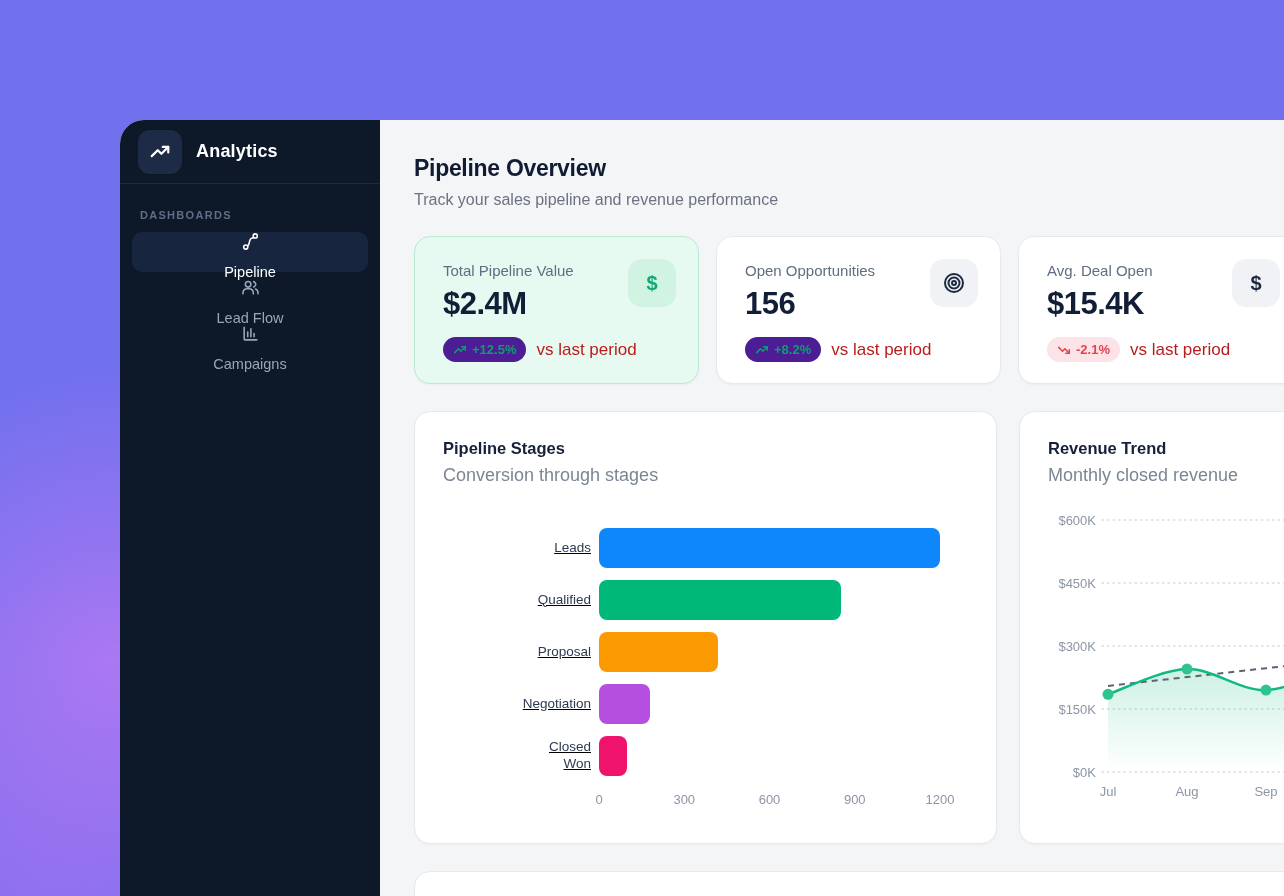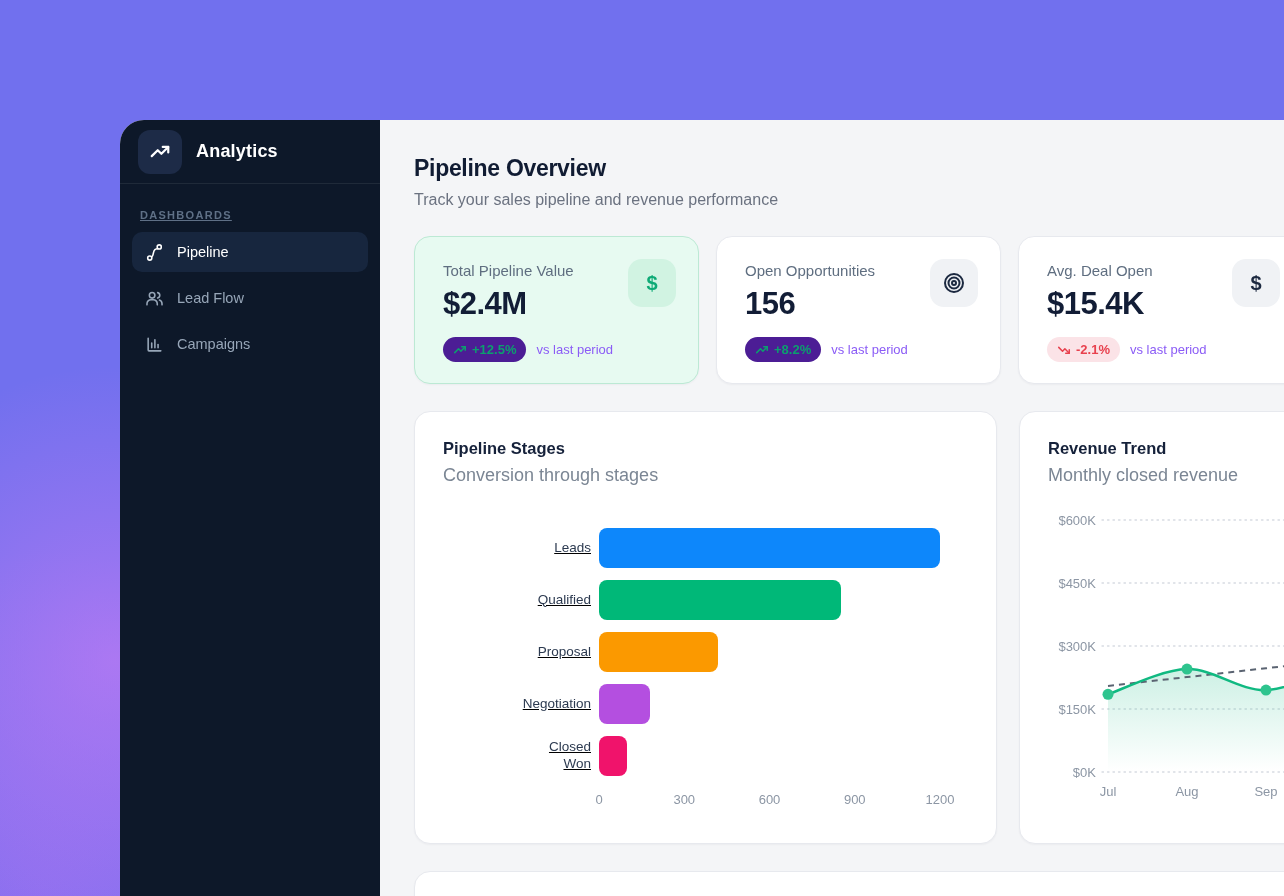--- a/index.html
+++ b/index.html
@@ -19,23 +19,23 @@
 
   
   .sidebar { width:260px; flex:0 0 260px; background:#0d1829; color:#97a6b8; }
   .logo-row { display:flex; align-items:center; gap:14px; padding:7px 18px; height:64px;
               border-bottom:1px solid rgba(255,255,255,.08); }
   .logo-box { width:44px; height:44px; border-radius:12px; background:#1d2b47;
               display:flex; align-items:center; justify-content:center; }
   .logo-box svg { width:22px; height:22px; stroke:#fff; }
   .app-title { color:#fff; font-size:18px; font-weight:700; letter-spacing:.2px; }
   .section-label { margin:25px 20px 11px; font-size:11px; font-weight:700;
-                   letter-spacing:1.3px; color:#5f7086;text-decoration:underline; }
+                   letter-spacing:1.3px; color:#5f7086; }
   .nav-item { display:flex; align-items:center; gap:13px; height:40px; margin:0 12px 6px;
-              padding:0 13px; border-radius:10px; font-size:14.5px; cursor:pointer; }
+              padding:0 13px; border-radius:10px; font-size:14.5px; cursor:pointer;flex-direction:column; }
   .nav-item svg { width:19px; height:19px; stroke:currentColor; flex:0 0 auto; }
   .nav-item.active { background:#17263e; color:#fff; }
 
   
   .main { flex:1; padding:35px 34px 0; }
   .page-title { font-size:23px; font-weight:700; color:#111c33; letter-spacing:-.3px; }
   .page-sub { margin-top:9px; font-size:16px; color:#6b7280; }
 
   
   .kpi-row { display:flex; gap:17px; margin-top:27px; }
@@ -51,21 +51,21 @@
   .kpi-label { font-size:15px; color:#5f6e80; }
   .kpi-value { margin-top:7px; font-size:31px; font-weight:700; color:#121d36; letter-spacing:-.5px; }
   .kpi-meta { margin-top:15px; display:flex; align-items:center; gap:10px; }
   .badge { display:inline-flex; align-items:center; gap:5px; padding:5px 10px;
            border-radius:999px; font-size:13px; font-weight:700; }
   .badge svg { width:14px; height:14px; }
   .badge.up { background:#4c1d95; color:#0c9f6e; }
   .badge.up svg { stroke:#0c9f6e; }
   .badge.down { background:#fbe3e7; color:#e8414e; }
   .badge.down svg { stroke:#e8414e; }
-  .vs-text { font-size:13px; color:#8b5cf6; }
+  .vs-text { font-size:17px; color:#b91c1c; }
 
   
   .charts-row { display:flex; gap:22px; margin-top:27px; }
   .chart-card { height:433px; padding:27px 28px; }
   .chart-card.stages { width:583px; }
   .chart-card.revenue { width:446px; }
   .chart-title { font-size:16.5px; font-weight:700; color:#15213a; }
   .chart-sub { margin-top:7px; font-size:18px; color:#7b8694; }
 
   

